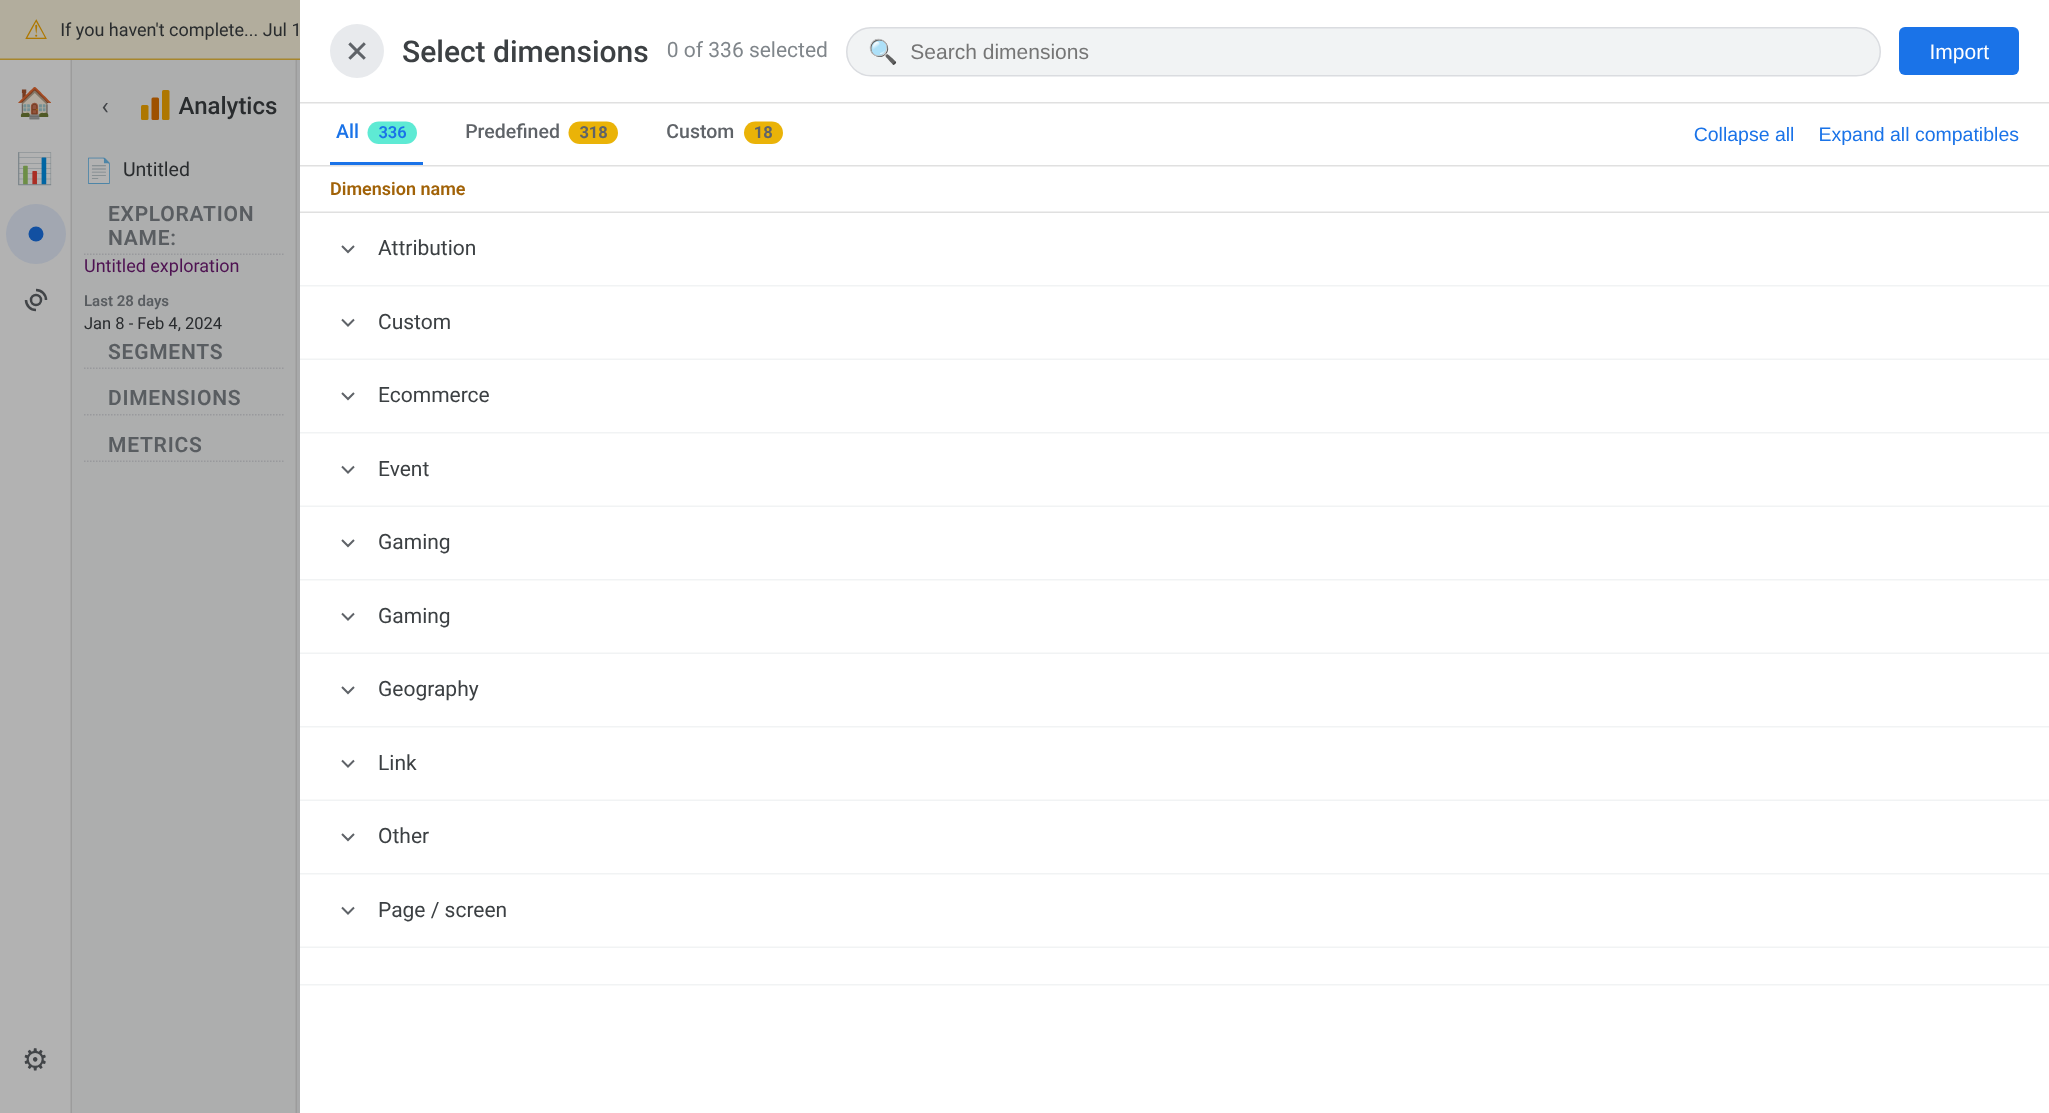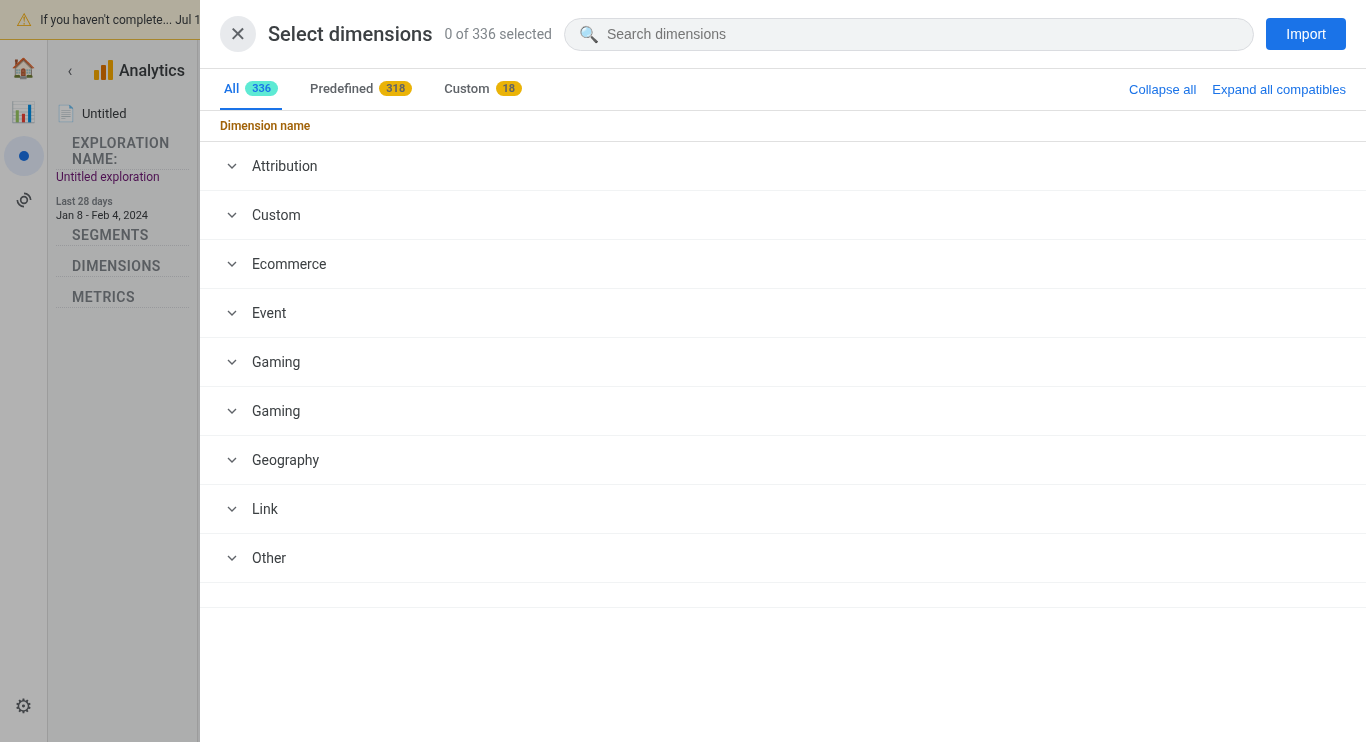--- a/index.html
+++ b/index.html
@@ -327,19 +327,27 @@
     </div>
     <div class="category-row">
       <div class="chevron">
         <svg width="16" height="16" viewBox="0 0 24 24" fill="none" stroke="#5f6368" stroke-width="2">
             <polyline points="6 9 12 15 18 9"></polyline>
           </svg>
       </div>
       <span class="category-name">Other</span>
     </div>
     <div class="category-row">
+      <div class="chevron">
+        <svg width="16" height="16" viewBox="0 0 24 24" fill="none" stroke="#5f6368" stroke-width="2">
+            <polyline points="6 9 12 15 18 9"></polyline>
+          </svg>
+      </div>
+      <span class="category-name">Page / screen</span>
+    </div>
+    <div class="category-row">
       
       
     </div>
 
   </div>
 
 </div>
 
 </body></html>

